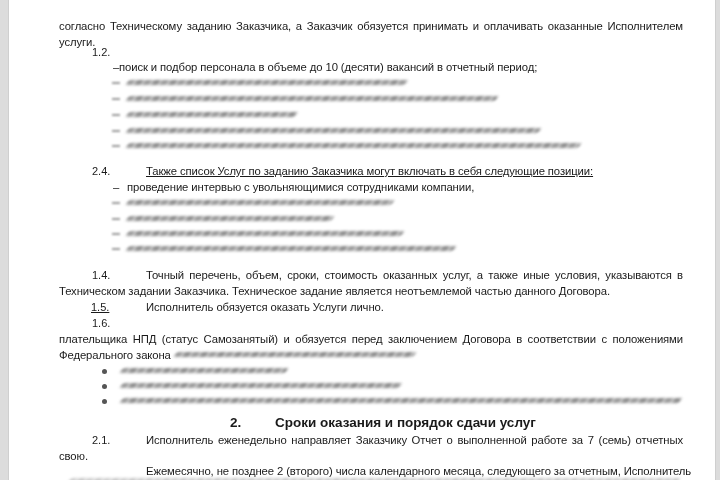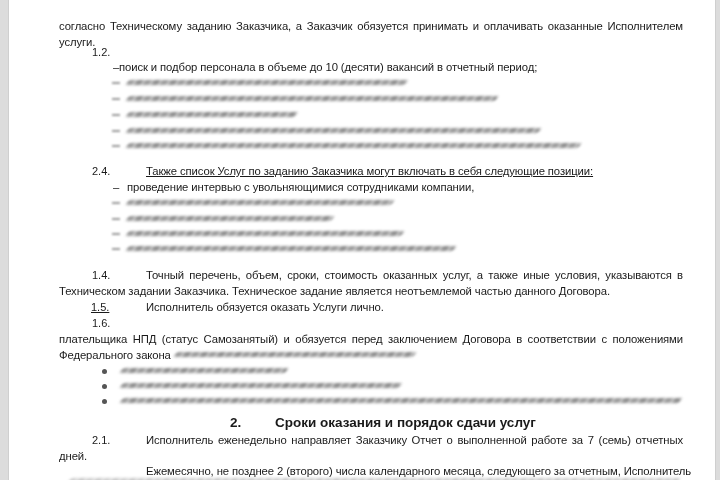--- a/index.html
+++ b/index.html
@@ -87,18 +87,18 @@
   <div class="bullet" style="left:93px;top:384px;"></div>
   <div class="blur" style="left:112px;top:383px;width:280px;"></div>
   <div class="bullet" style="left:93px;top:399px;"></div>
   <div class="blur" style="left:112px;top:398px;width:560px;"></div>
 
   <div class="heading" style="left:221px;top:415px;">2.</div>
   <div class="heading" style="left:266px;top:415px;">Сроки оказания и порядок сдачи услуг</div>
 
   <div class="num" style="left:83px;top:433px;">2.1.</div>
   <div class="ln just" style="left:137px;top:433px;width:537px;">Исполнитель еженедельно направляет Заказчику Отчет о выполненной работе за 7 (семь) отчетных</div>
-  <div class="ln" style="left:50px;top:449px;">дней.</div>
+  <div class="ln" style="left:50px;top:449px;">свою.</div>
 
   <div class="num" style="left:83px;top:464px;margin-top:16px;">2.2.</div>
   <div class="ln just" style="left:137px;top:464px;width:537px;">Ежемесячно, не позднее 2 (второго) числа календарного месяца, следующего за отчетным, Исполнитель</div>
   <div class="blur" style="left:60px;top:478px;width:610px;opacity:0.35;"></div>
 </div>
 
 </body></html>

